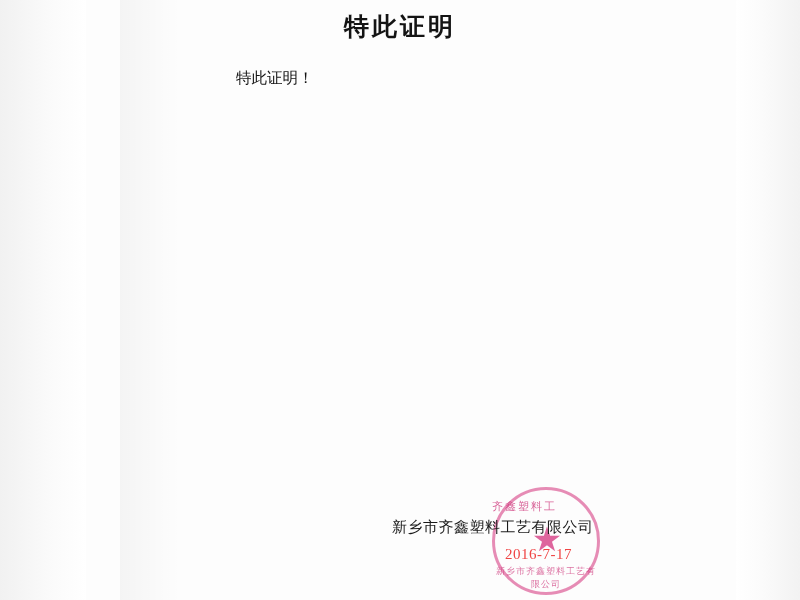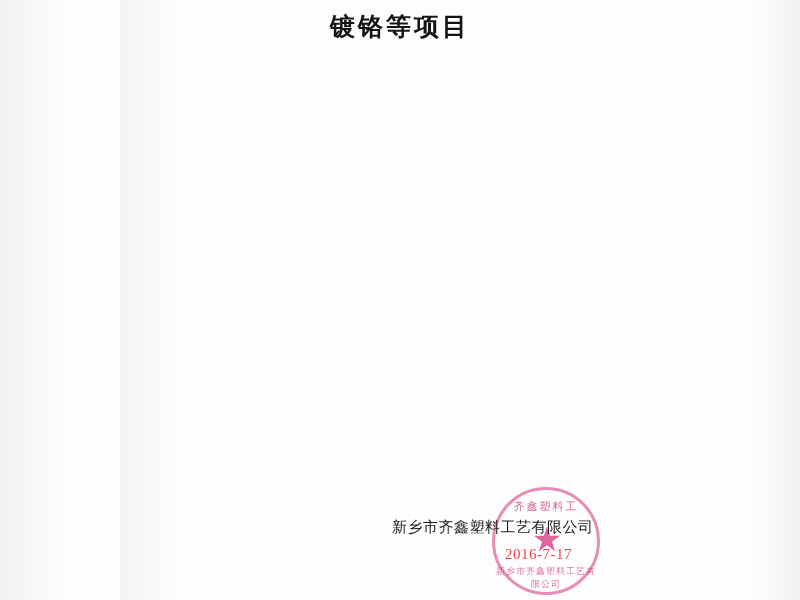--- a/index.html
+++ b/index.html
@@ -115,21 +115,20 @@
     color: rgba(214, 63, 132, 0.8);
     font-size: 34px;
     line-height: 34px;
     text-align: center;
   }
   .seal .seal-top-text {
     position: absolute;
     left: 0;
     top: 12px;
     width: 108px;
-    text-align: center;
     font-size: 11px;
     letter-spacing: 2px;
     color: rgba(206, 56, 124, 0.78);
   }
   .seal .seal-bottom-text {
     position: absolute;
     left: 0;
     top: 78px;
     width: 108px;
     text-align: center;
@@ -159,23 +158,24 @@
 <body>
 
 <div class="page">
 
   <div class="scan-shade-left"></div>
   <div class="scan-fold"></div>
   <div class="scan-shade-right"></div>
 
   <div class="doc">
 
-    <div class="doc-title">镀铬等项目</div>
+    <div class="doc-title">特此证明</div>
 
     <div class="body-text">
+      <p class="para">特此证明！</p>
     </div>
 
     <div class="seal">
       <div class="ring"></div>
       <div class="seal-top-text">齐鑫塑料工</div>
       <div class="star">★</div>
       <div class="seal-bottom-text">新乡市齐鑫塑料工艺有限公司</div>
     </div>
 
     <div class="signature-company">新乡市齐鑫塑料工艺有限公司</div>

